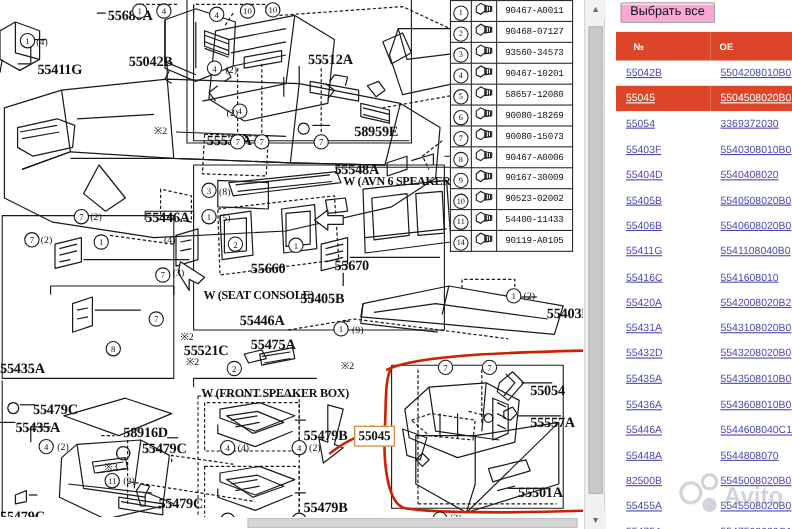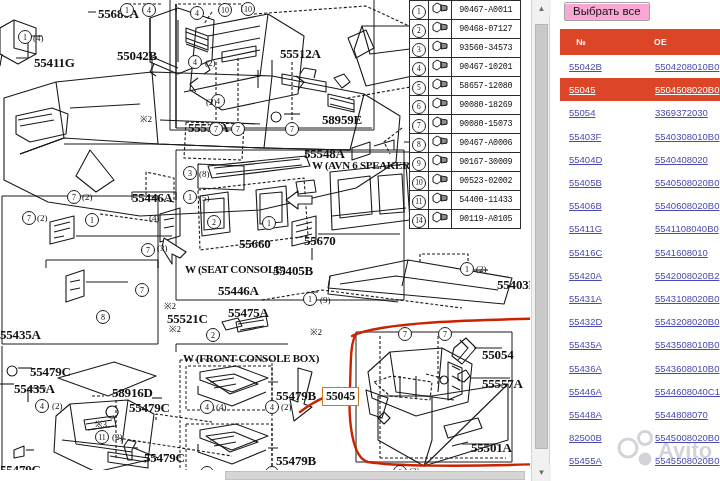--- a/index.html
+++ b/index.html
@@ -271,21 +271,21 @@
 
     <div>
       <span class="lbl s13" style="left:98px;top:6px">55680A</span>
       <span class="lbl s13" style="left:117px;top:48px">55042B</span>
       <span class="lbl s13" style="left:34px;top:55px">55411G</span>
       <span class="lbl s13" style="left:280px;top:46px">55512A</span>
       <span class="lbl s13" style="left:322px;top:112px">58959E</span>
       <span class="lbl s13" style="left:188px;top:120px">55538A</span>
       <span class="lbl s13" style="left:304px;top:146px">55548A</span>
       <span class="lbl s13" style="left:132px;top:190px">55446A</span>
-      <span class="lbl s13" style="left:239px;top:236px">55660</span>
+      <span class="lbl s13" style="left:228px;top:236px">55660</span>
       <span class="lbl s13" style="left:304px;top:233px">55670</span>
       <span class="lbl s13" style="left:273px;top:263px">55405B</span>
       <span class="lbl s13" style="left:218px;top:283px">55446A</span>
       <span class="lbl s13" style="left:228px;top:305px">55475A</span>
       <span class="lbl s13" style="left:167px;top:311px">55521C</span>
       <span class="lbl s13" style="left:497px;top:277px">55403F</span>
       <span class="lbl s13" style="left:30px;top:364px">55479C</span>
       <span class="lbl s13" style="left:14px;top:381px">55435A</span>
       <span class="lbl s13" style="left:112px;top:385px">58916D</span>
       <span class="lbl s13" style="left:129px;top:400px">55479C</span>
@@ -293,21 +293,21 @@
       <span class="lbl s13" style="left:0px;top:462px">55479C</span>
       <span class="lbl s13" style="left:276px;top:388px">55479B</span>
       <span class="lbl s13" style="left:276px;top:453px">55479B</span>
       <span class="lbl s13" style="left:482px;top:347px">55054</span>
       <span class="lbl s13" style="left:482px;top:376px">55557A</span>
       <span class="lbl s13" style="left:471px;top:440px">55501A</span>
       <span class="lbl s13" style="left:0px;top:327px">55435A</span>
 
       <span class="cap" style="left:312px;top:159px">W (AVN 6 SPEAKER)</span>
       <span class="cap" style="left:185px;top:263px">W (SEAT CONSOLE)</span>
-      <span class="cap" style="left:183px;top:352px">W (FRONT CONSOLE BOX)</span>
+      <span class="cap" style="left:183px;top:352px">W (FRONT SPEAKER BOX)</span>
 
       <span class="qty" style="left:164px;top:299px">※2</span>
       <span class="qty" style="left:169px;top:322px">※2</span>
       <span class="qty" style="left:310px;top:325px">※2</span>
       <span class="qty" style="left:140px;top:112px">※2</span>
       <span class="qty" style="left:95px;top:417px">※3</span>
 
       <span class="part-tag" style="left:322px;top:387px">55045</span>
     </div>
 

